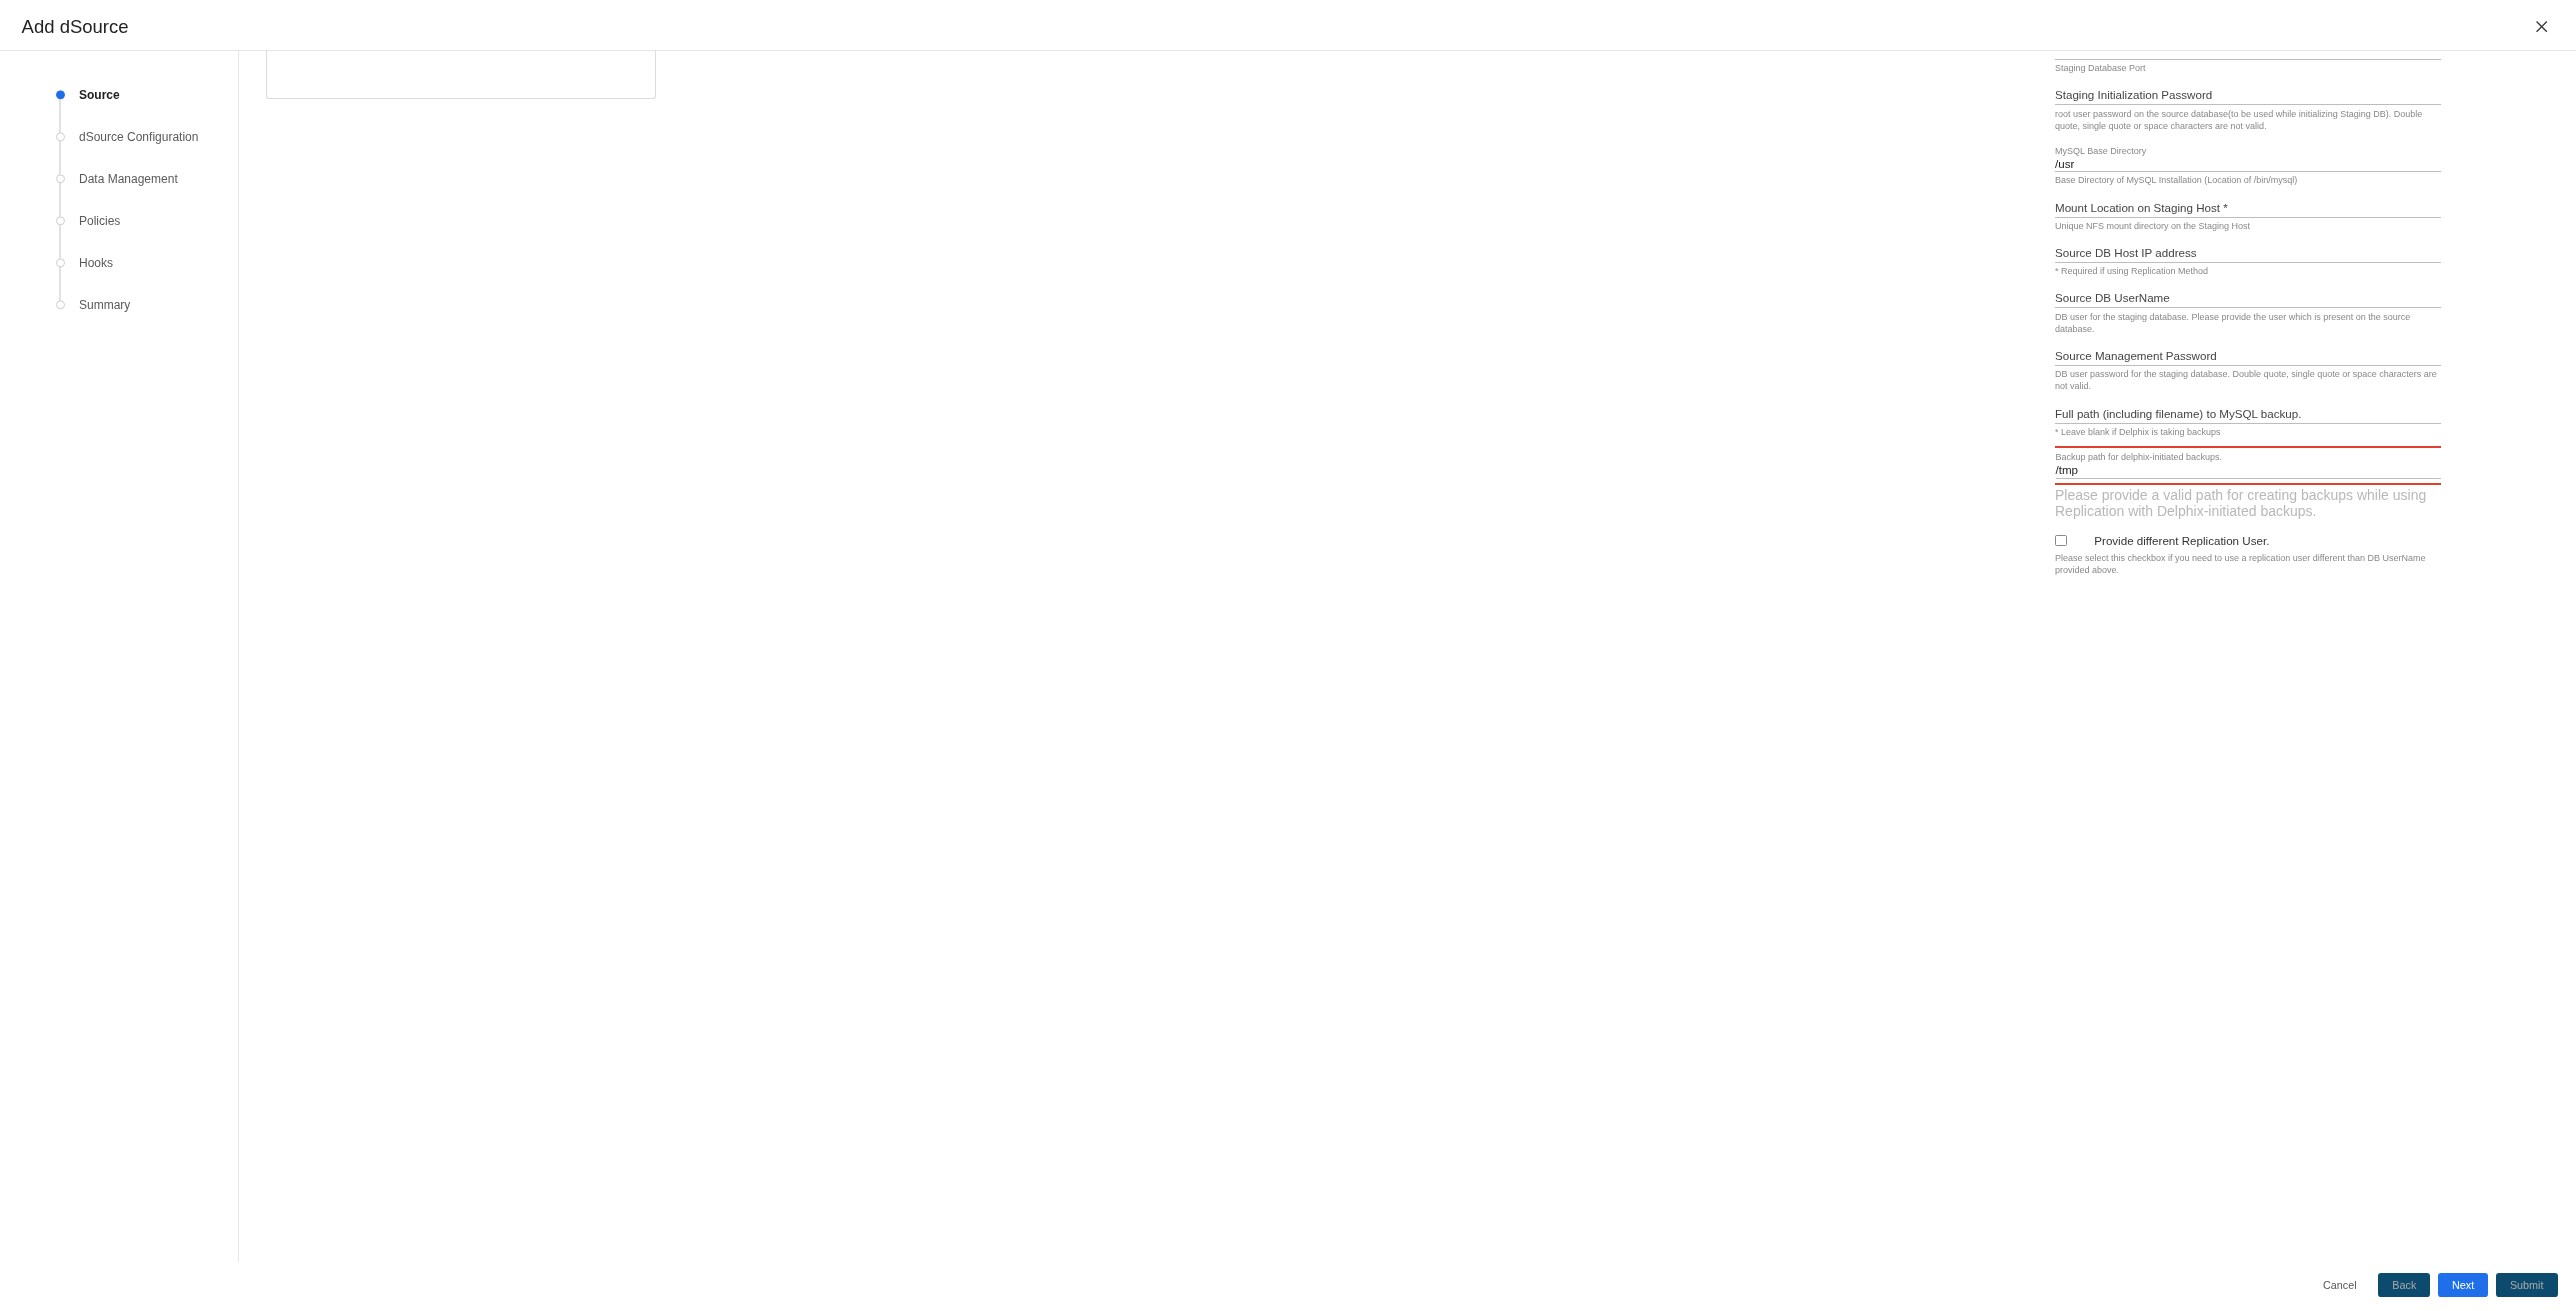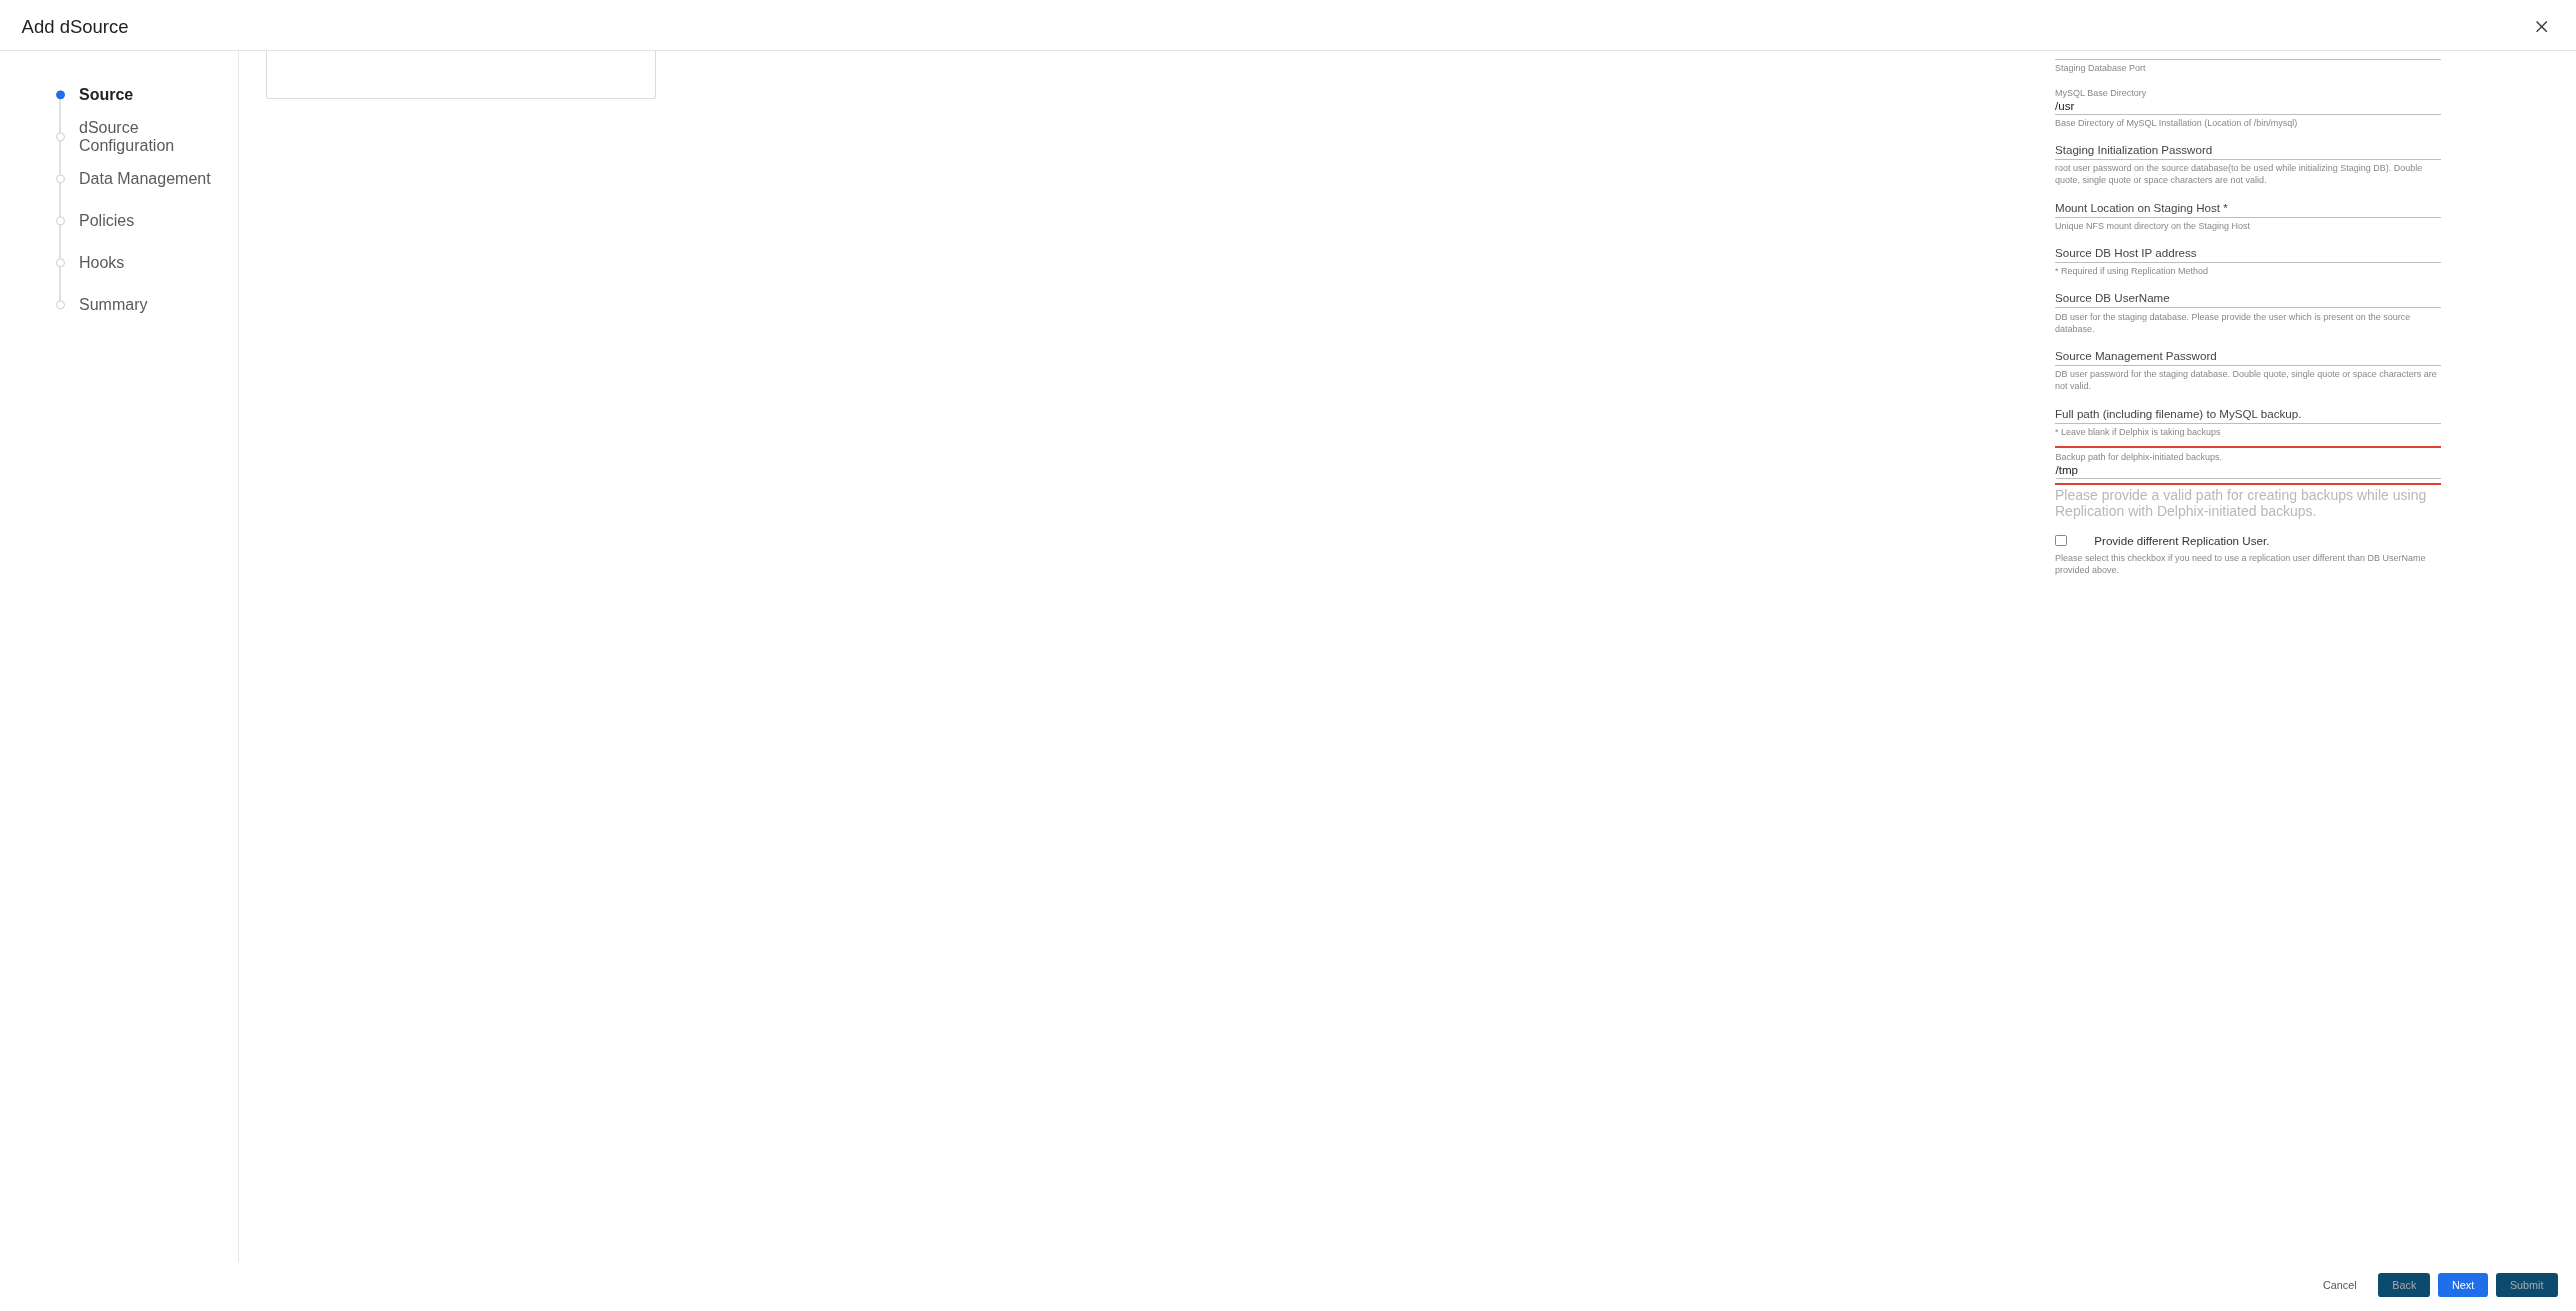--- a/index.html
+++ b/index.html
@@ -91,21 +91,21 @@
     width: 1.5px;
     height: 42px;
     background: #e1e1e1;
     z-index: 1;
   }
   .step:last-child .step-line {
     display: none;
   }
   .step-label {
     margin-left: 23px;
-    font-size: 16px;
+    font-size: 12px;
     color: #5a5a5a;
   }
   .step.active .step-label {
     font-weight: 600;
     color: #222;
   }
   .main-area {
     flex: 1;
     position: relative;
     overflow: hidden;
@@ -278,32 +278,32 @@
       <div class="ghost-box"></div>
 
       <div class="form-panel">
 
         <div class="field">
           <div class="top-divider"></div>
           <div class="field-helper">Staging Database Port</div>
         </div>
 
         <div class="field">
+          <div class="field-input-line">
+            <div class="field-label-above">Staging Initialization Password</div>
+          </div>
+          <div class="field-helper">root user password on the source database(to be used while initializing Staging DB). Double quote, single quote or space characters are not valid.</div>
+        </div>
+
+        <div class="field">
           <div class="field-small-label">MySQL Base Directory</div>
           <div class="field-input-line">
             <div class="field-value">/usr</div>
           </div>
           <div class="field-helper">Base Directory of MySQL Installation (Location of /bin/mysql)</div>
-        </div>
-
-        <div class="field">
-          <div class="field-input-line">
-            <div class="field-label-above">Staging Initialization Password</div>
-          </div>
-          <div class="field-helper">root user password on the source database(to be used while initializing Staging DB). Double quote, single quote or space characters are not valid.</div>
         </div>
 
         <div class="field">
           <div class="field-input-line">
             <div class="field-label-above">Mount Location on Staging Host *</div>
           </div>
           <div class="field-helper">Unique NFS mount directory on the Staging Host</div>
         </div>
 
         <div class="field">

